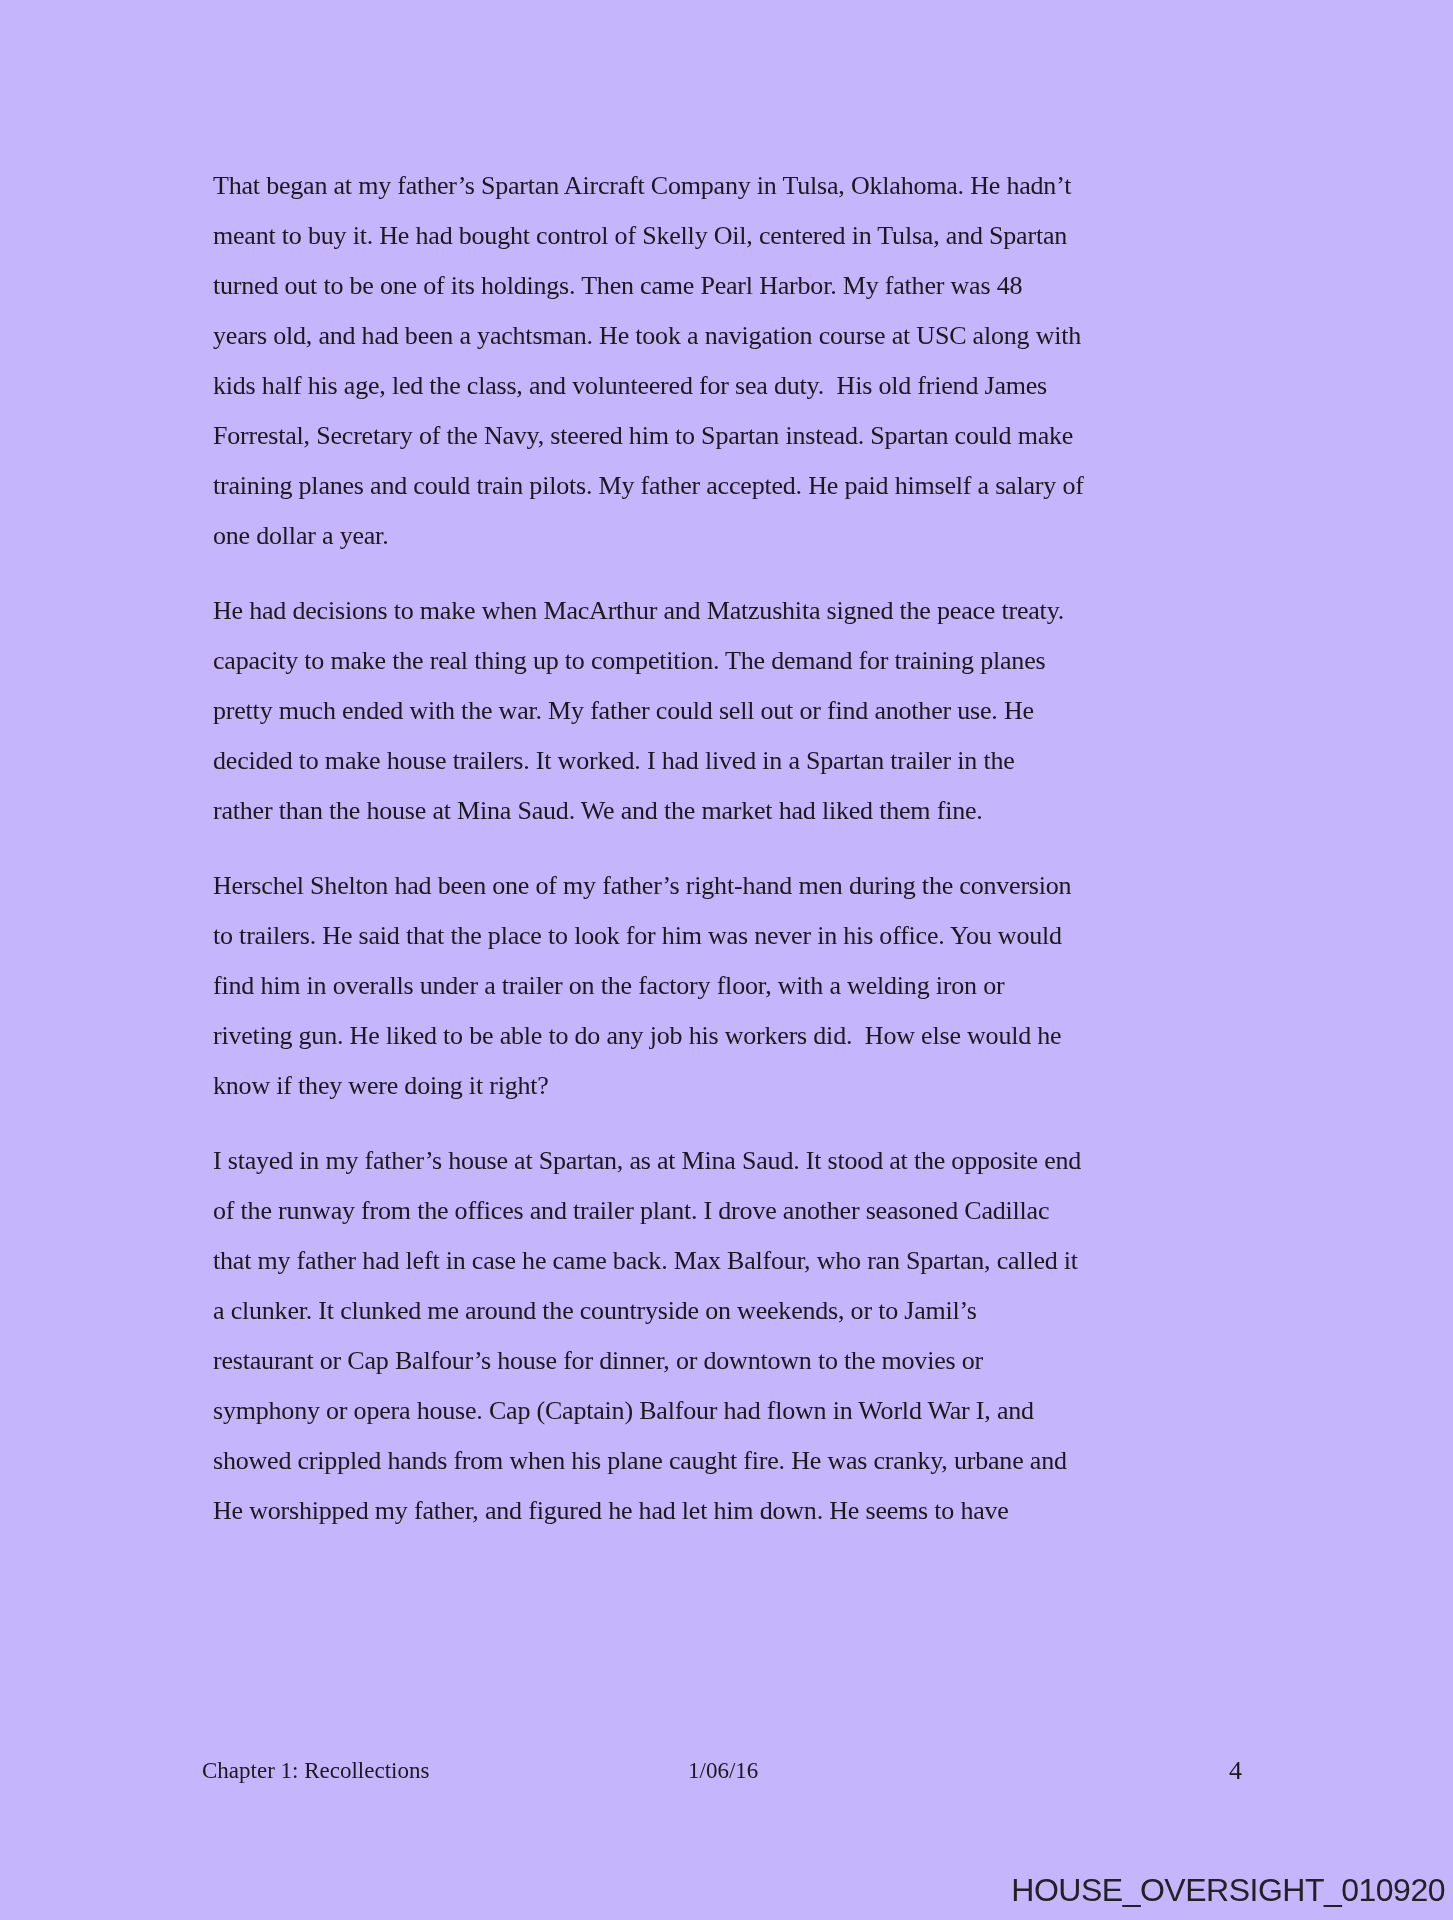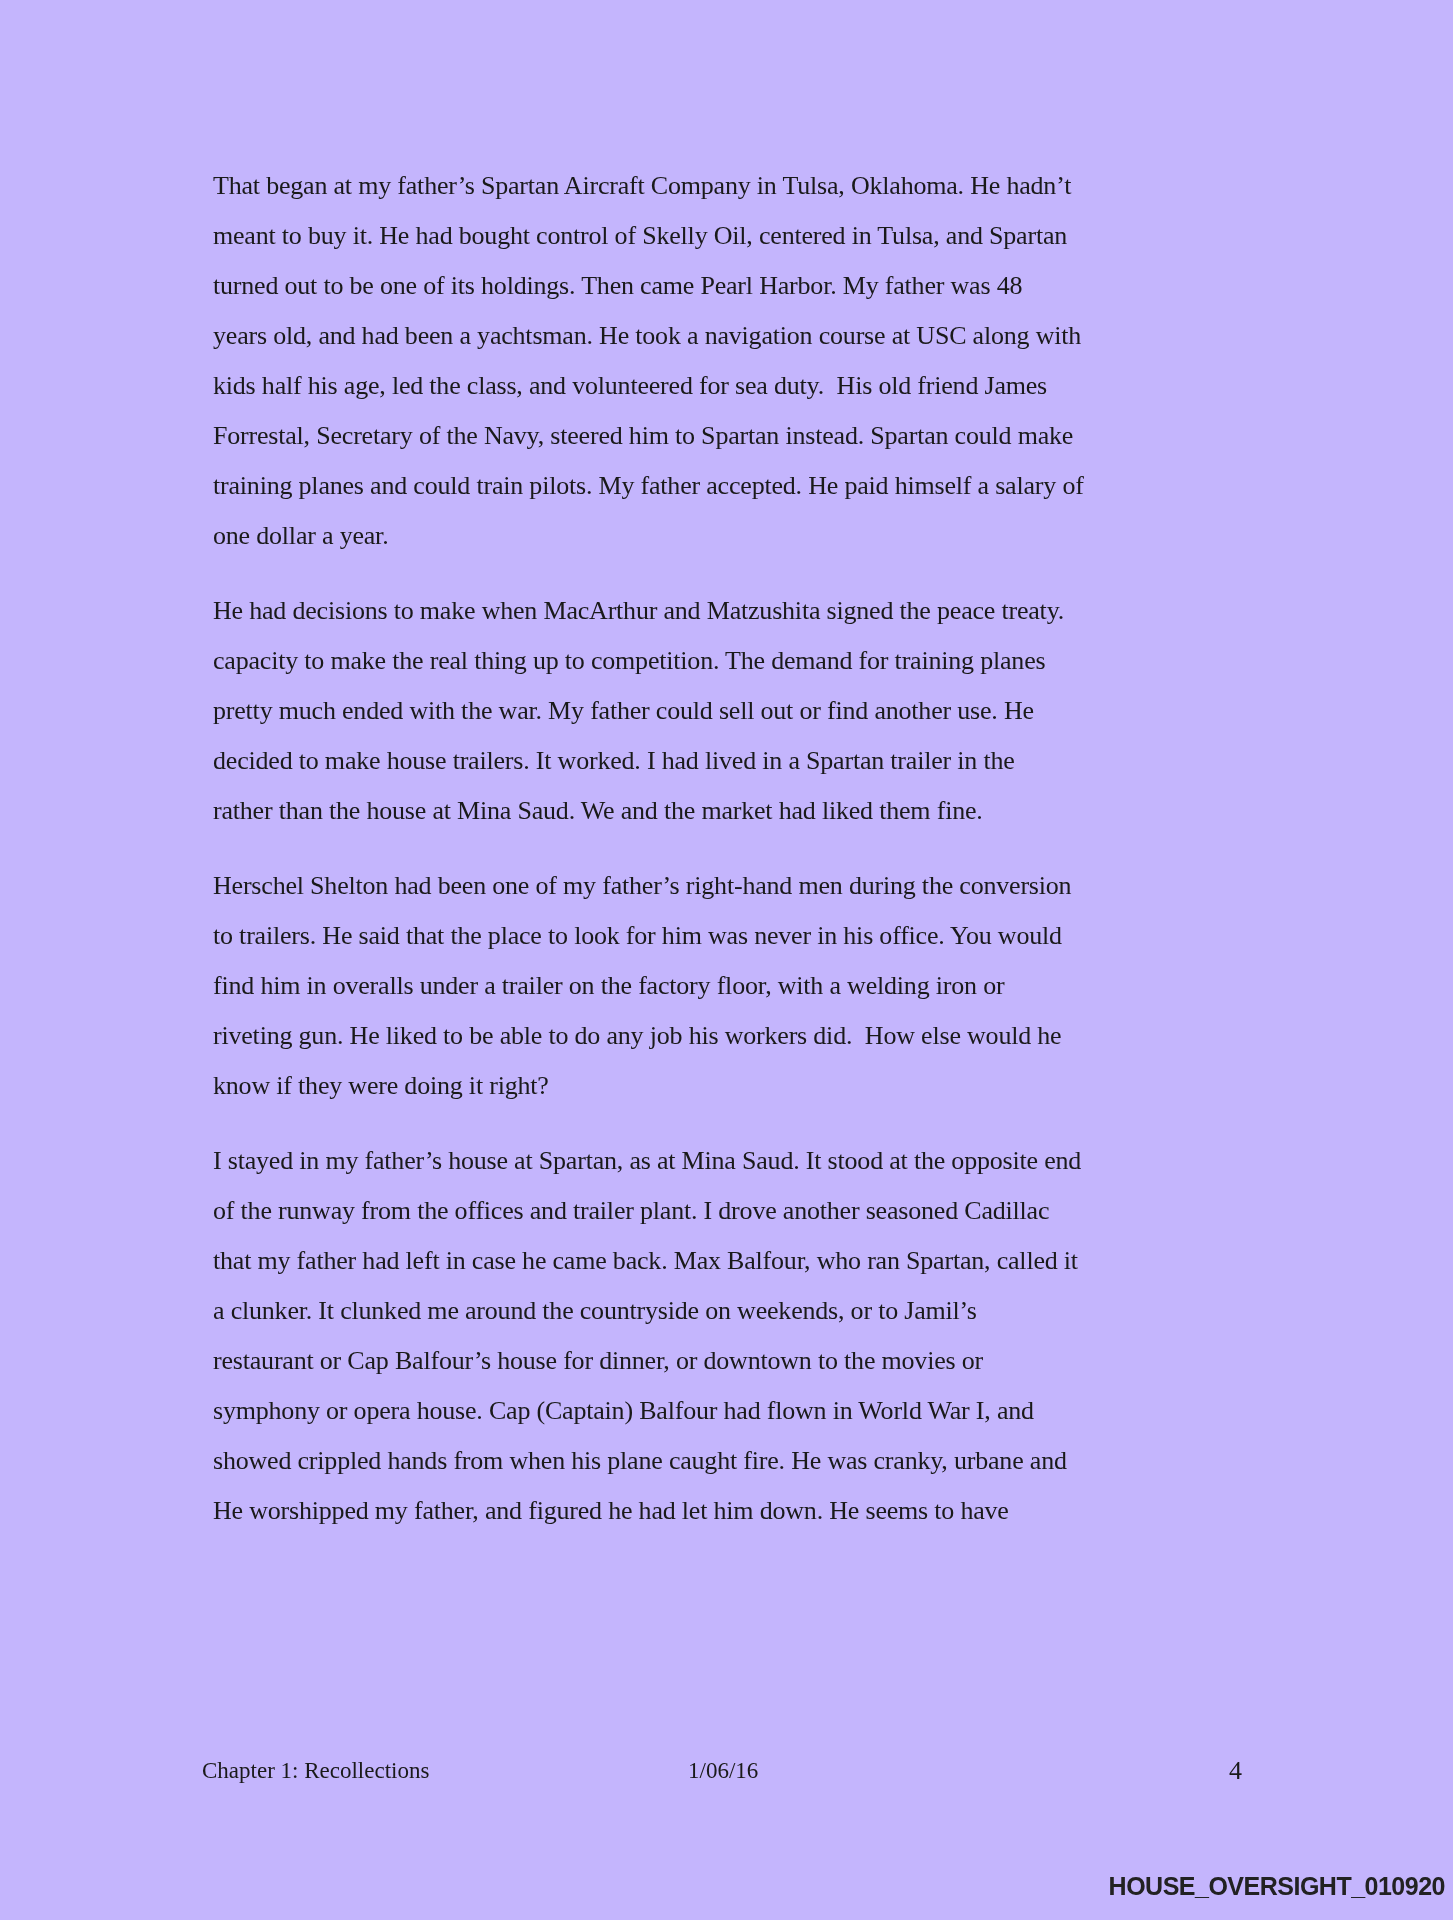--- a/index.html
+++ b/index.html
@@ -35,25 +35,24 @@
     font-size: 23px;
   }
   .footer-chapter { position: absolute; left: 202px; top: 0; white-space: pre; }
   .footer-date    { position: absolute; left: 688px; top: 0; white-space: pre; }
   .footer-page    { position: absolute; left: 1200px; top: -2px; width: 42px; text-align: right; font-size: 26px; }
   .bates-stamp {
     position: absolute;
     top: 1872px;
     right: 8px;
     font-family: "Liberation Sans", "DejaVu Sans", sans-serif;
-    font-size: 25px;
+    font-size: 32px;
     letter-spacing: -0.5px;
     color: #222222;
     white-space: pre;
-    font-weight: bold;
   }
 </style>
 </head>
 <body>
 
 <div class="page">
 
   <div class="body-text">
 
     <div class="para">

